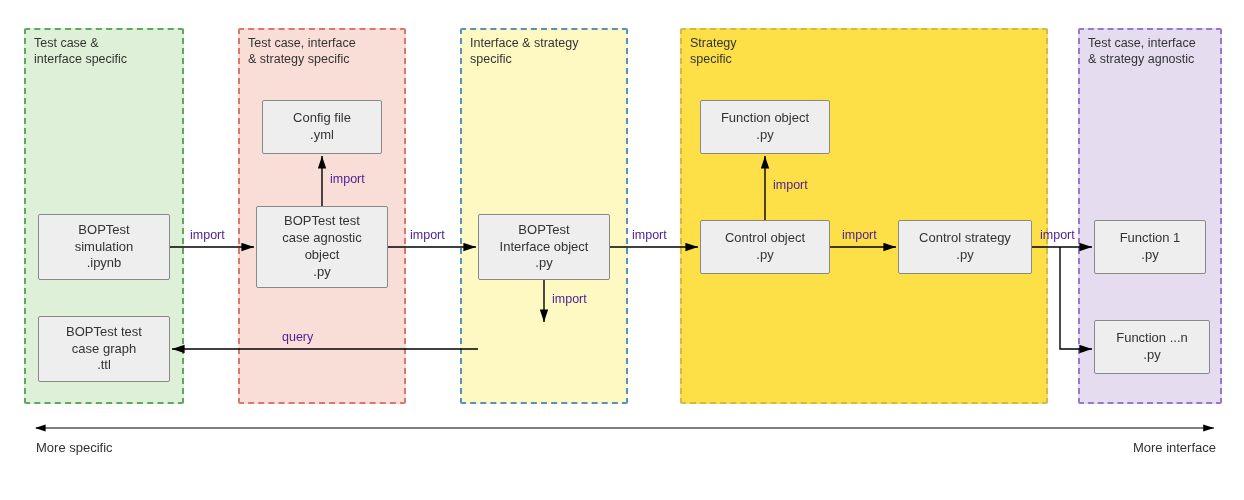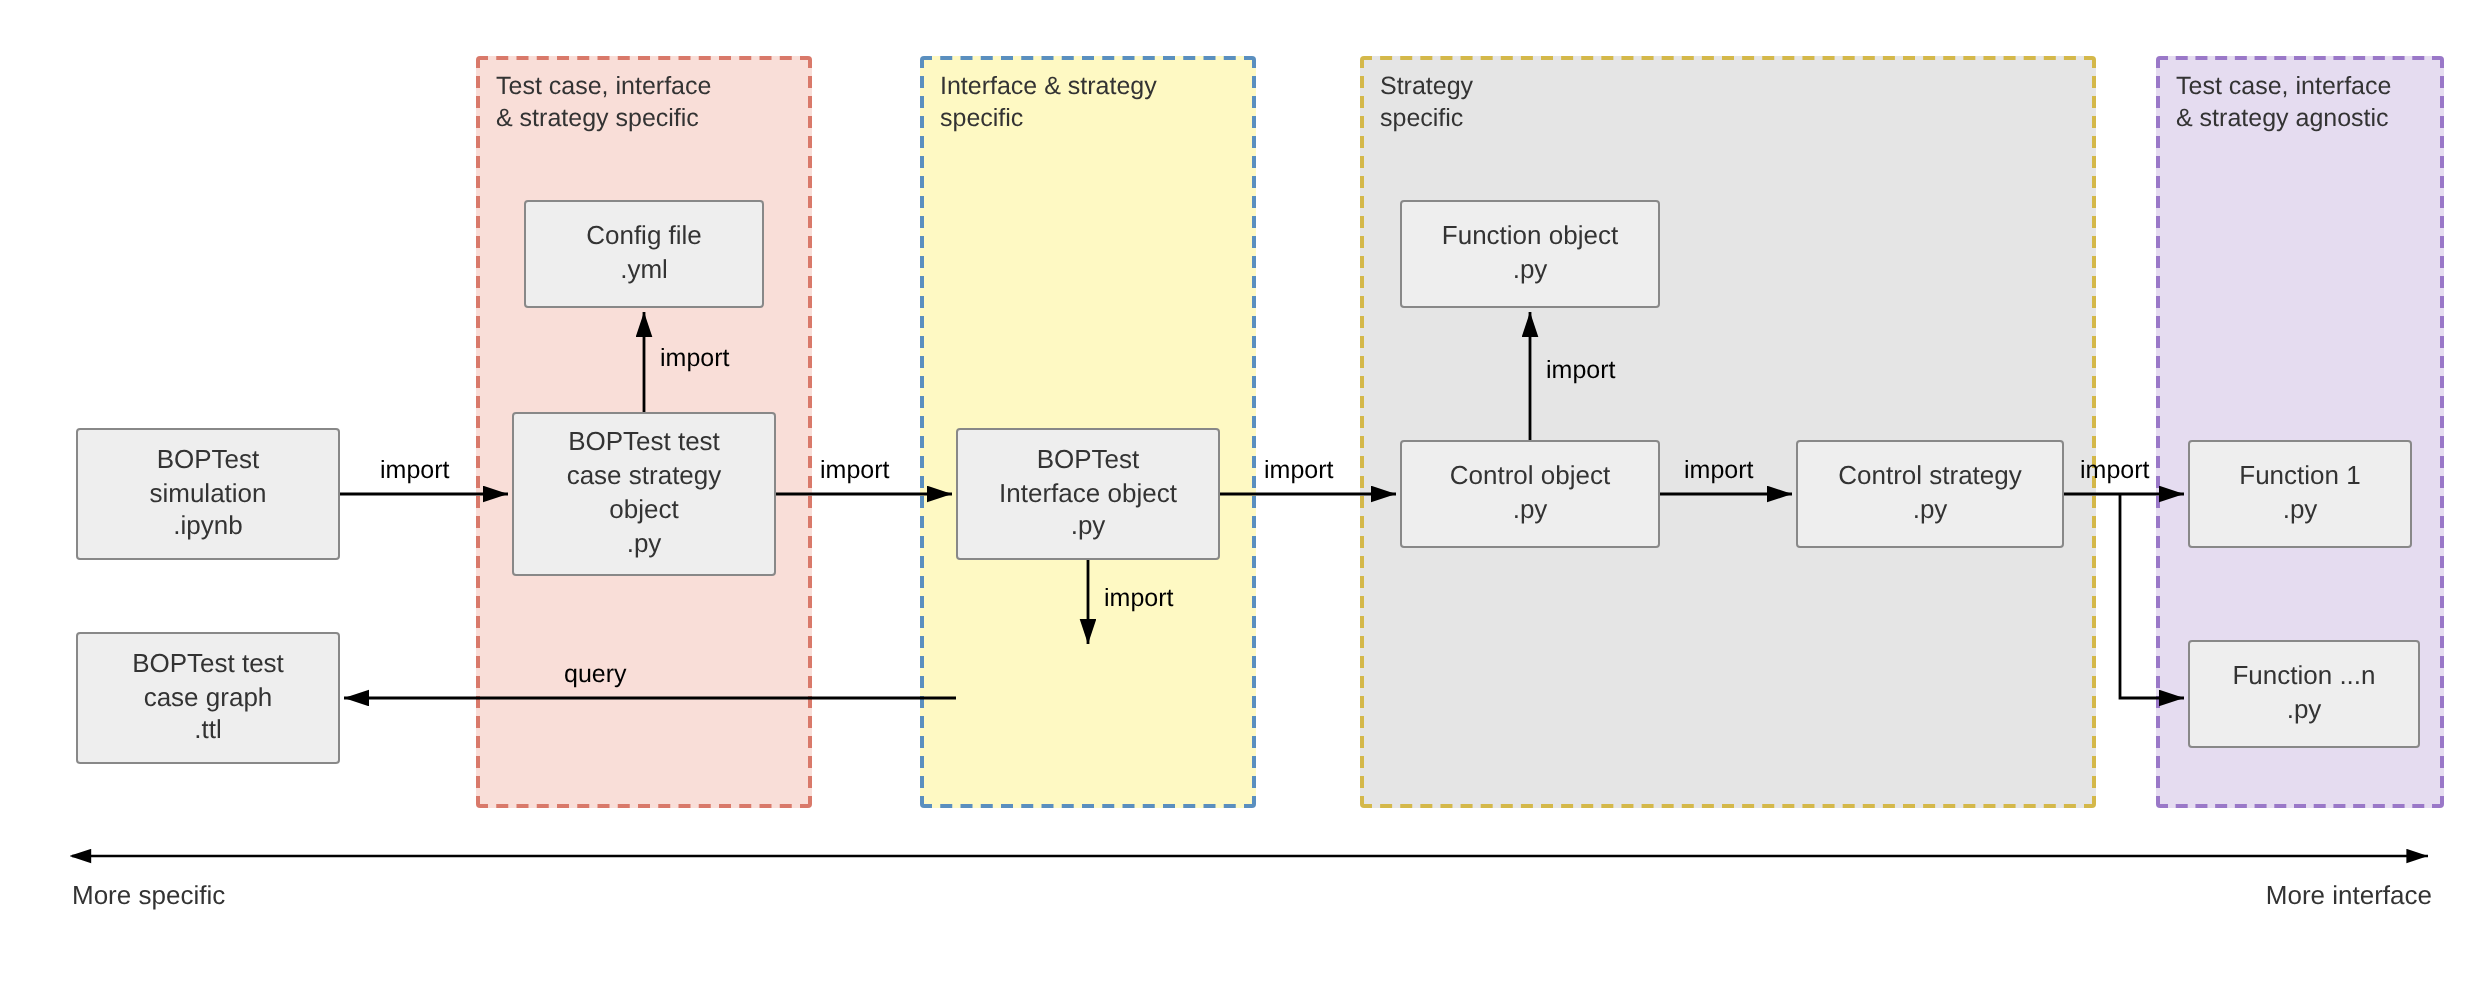--- a/index.html
+++ b/index.html
@@ -38,57 +38,63 @@
     line-height: 1.3;
     padding: 24px 10px;
     display: flex;
     flex-direction: column;
     align-items: center;
     justify-content: center;
   }
   .edge-label {
     position: absolute;
     font-size: 12.5px;
-    color: #000000;
+    color: #4c1d95;
     background: transparent;
   }
   .axis-label {
     position: absolute;
     font-size: 13px;
     color: #333;
   }
   svg.arrows {
     position: absolute;
     left: 0; top: 0;
     width: 1244px;
     height: 500px;
     pointer-events: none;
   }
 </style>
 </head>
 <body>
 
 <div class="container">
 
+  <div class="zone" style="left:24px; top:28px; width:160px; height:376px; background:#dff0d8; border-color:#5ea85e;">
+    <div class="zone-title">
+      <span style="white-space:pre-line">Test case &amp;
+interface specific</span>
+    </div>
+  </div>
 
   <div class="zone" style="left:238px; top:28px; width:168px; height:376px; background:#f9ded8; border-color:#d9796a;">
     <div class="zone-title">
       <span style="white-space:pre-line">Test case, interface
 &amp; strategy specific</span>
     </div>
   </div>
 
   <div class="zone" style="left:460px; top:28px; width:168px; height:376px; background:#fef9c3; border-color:#5a8fbf;">
     <div class="zone-title">
       <span style="white-space:pre-line">Interface &amp; strategy
 specific</span>
     </div>
   </div>
 
-  <div class="zone" style="left:680px; top:28px; width:368px; height:376px; background:#e5e5e5; border-color:#d4b84a;">
+  <div class="zone" style="left:680px; top:28px; width:368px; height:376px; background:#fde047; border-color:#d4b84a;">
     <div class="zone-title">
       <span style="white-space:pre-line">Strategy
 specific</span>
     </div>
   </div>
 
   <div class="zone" style="left:1078px; top:28px; width:144px; height:376px; background:#e5dcf0; border-color:#9a78c8;">
     <div class="zone-title">
       <span style="white-space:pre-line">Test case, interface
 &amp; strategy agnostic</span>
@@ -107,21 +113,21 @@
     <span>.ttl</span>
   </div>
 
   <div class="node" style="left:262px; top:100px; width:120px; height:54px;">
     <span>Config file</span>
     <span>.yml</span>
   </div>
 
   <div class="node" style="left:256px; top:206px; width:132px; height:82px;">
     <span>BOPTest test</span>
-    <span>case strategy</span>
+    <span>case agnostic</span>
     <span>object</span>
     <span>.py</span>
   </div>
 
   <div class="node" style="left:478px; top:214px; width:132px; height:66px;">
     <span>BOPTest</span>
     <span>Interface object</span>
     <span>.py</span>
   </div>
 

